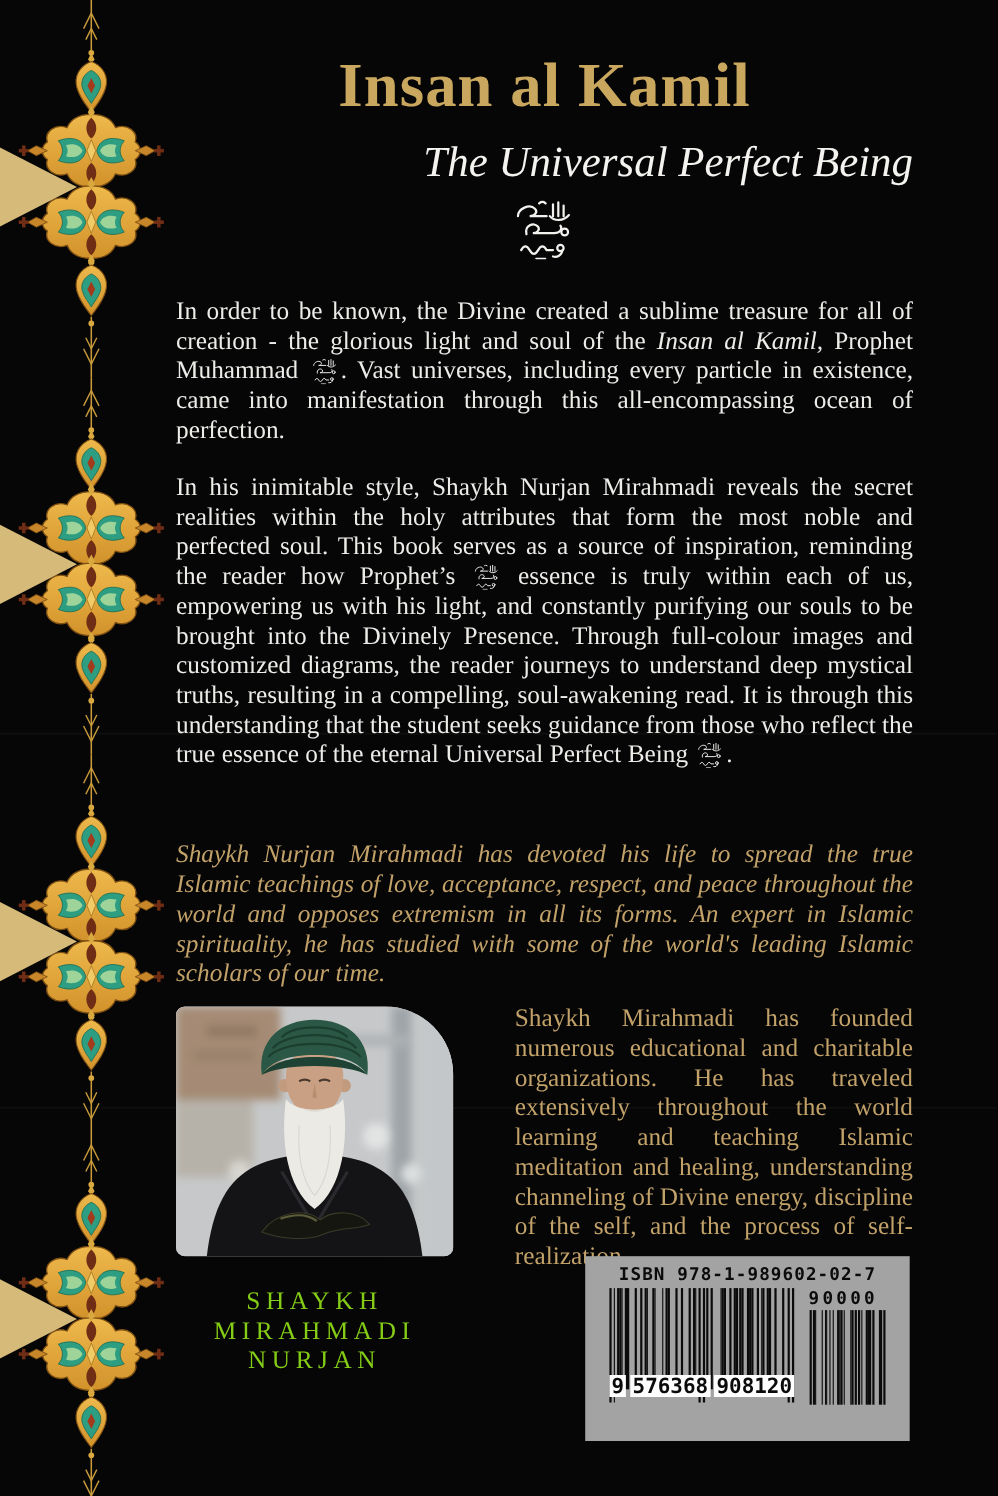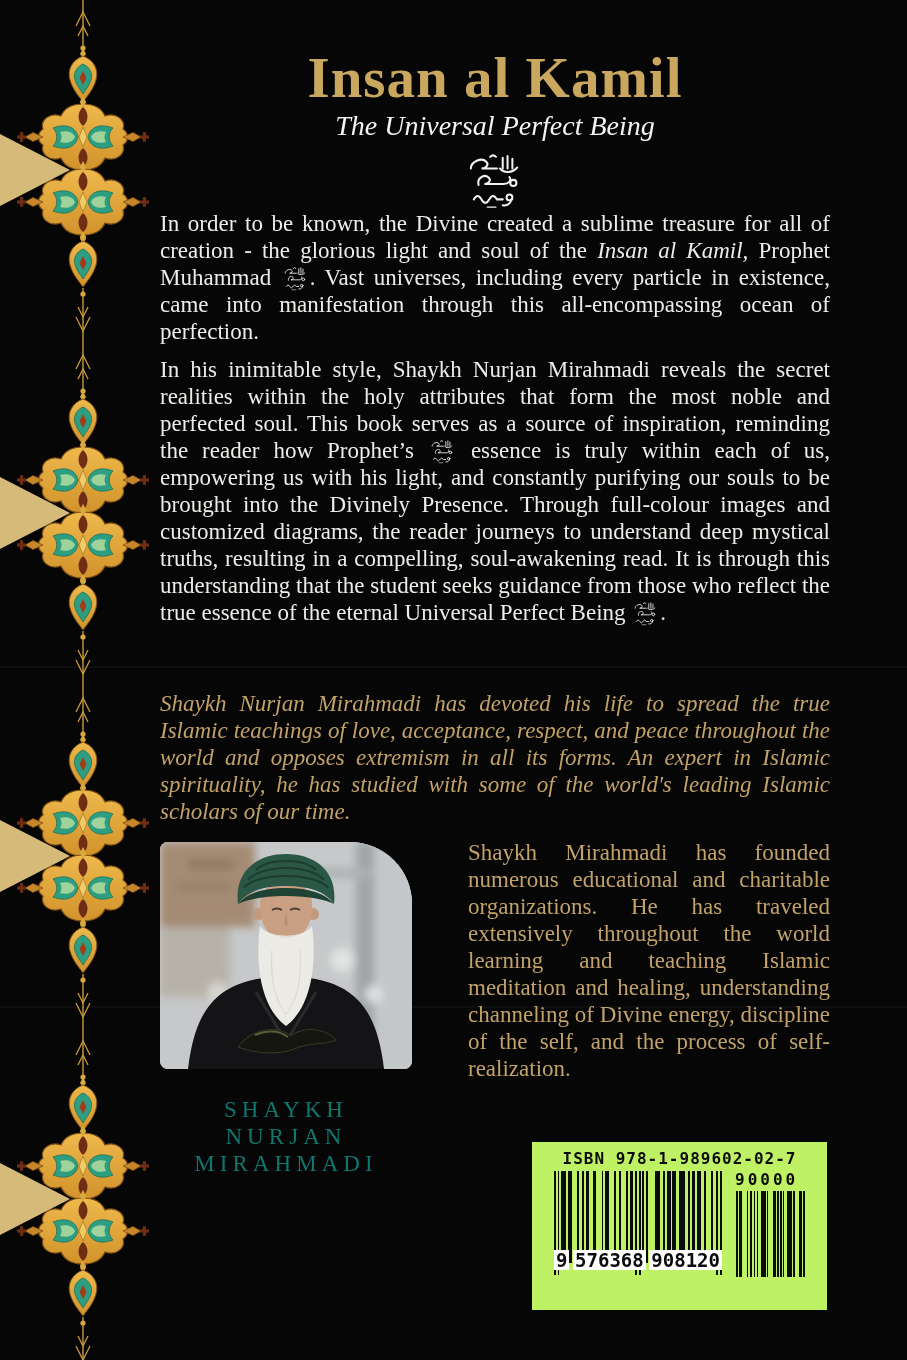--- a/index.html
+++ b/index.html
@@ -3,37 +3,37 @@
 <meta charset="utf-8">
 <style>
   html,body{margin:0;padding:0;background:#060607;}
   .page{position:relative;width:907px;height:1360px;background:#060607;overflow:hidden;
         font-family:"Liberation Serif", serif;}
   .ornament{position:absolute;left:0;top:0;}
   .artifact{position:absolute;left:0;width:100%;height:2px;background:rgba(210,210,210,0.045);}
   .content{position:absolute;left:160px;top:0;width:670px;}
   .title{margin:46px 0 0 0;text-align:center;font-size:57px;line-height:1.12;font-weight:bold;
          color:#C9A75E;letter-spacing:1px;}
-  .subtitle{margin-top:0;text-align:center;font-style:italic;font-size:28px;color:#F4F3F0;}
+  .subtitle{margin-top:15px;text-align:right;font-style:italic;font-size:39px;color:#F4F3F0;}
   .sal-large{display:block;margin:12px auto 0 auto;width:62px;height:56px;}
   .sal-inline{display:inline-block;width:27px;height:24px;vertical-align:-6px;margin:0 1px;}
   .para{margin:0;text-align:justify;font-size:23px;line-height:27px;color:#EDECE8;}
   .para .it{font-style:italic;}
-  .p1{}
-  .p2{margin-top:11px;}
+  .p1{margin-top:31px;}
+  .p2{margin-top:25px;}
   .gold{color:#C2A269;}
   .g1{margin-top:64px;font-style:italic;}
   .bio-row{margin-top:17px;display:flex;gap:56px;}
   .photo-col{width:252px;flex:0 0 252px;}
   .photo-frame{width:252px;height:227px;border-radius:8px 62px 8px 8px;overflow:hidden;background:#C6C8C9;}
-  .caption{margin-top:27px;text-align:center;font-size:23px;line-height:27px;color:#0f766e;
+  .caption{margin-top:27px;text-align:center;font-size:23px;line-height:27px;color:#84cc16;
            letter-spacing:0.22em;}
   .caption span{display:block;}
   .bio2{flex:1;margin-top:-3px;}
-  .barcode-box{position:absolute;left:532px;top:1142px;width:295px;height:168px;background:#bef264;
+  .barcode-box{position:absolute;left:532px;top:1142px;width:295px;height:168px;background:#a3a3a3;
                box-sizing:border-box;padding:7px 10px 0 10px;font-family:"DejaVu Sans Mono", monospace;}
   .isbn-line{font-size:16px;font-weight:bold;color:#0B0B0B;text-align:center;letter-spacing:1px;white-space:nowrap;}
   .bars-row{display:flex;margin-top:3px;padding-left:12px;gap:13px;}
   .main-bc{width:168px;}
   .addon-bc{width:70px;}
   .bars{display:flex;align-items:flex-start;overflow:visible;}
   .bars-main{height:92px;}
   .bars i{flex:1 0 0;display:block;height:100%;}
   .bars i.b{background:#0B0B0B;}
   .bars-main i.g{height:113%;}
@@ -182,22 +182,22 @@
             <path d="M114,92 C120,97 132,97 138,92 C132,95 120,95 114,92 Z" fill="#DDDAD2"></path>
             <path d="M78,62 C74,30 96,12 126,12 C156,12 178,30 174,62 C166,50 150,44 126,44 C102,44 86,50 78,62 Z" fill="#2B5846"></path>
             <path d="M84,46 C96,30 156,30 168,46 M88,38 C102,22 150,22 164,38 M96,28 C108,16 144,16 156,28" stroke="#1C3E2F" stroke-width="2" fill="none"></path>
             <path d="M78,62 C86,52 102,46 126,46 C150,46 166,52 174,62 C166,58 150,54 126,54 C102,54 86,58 78,62 Z" fill="#1E4233"></path>
             <path d="M78,205 C92,186 118,183 131,194 C143,184 166,186 176,198 C166,203 150,200 134,207 C120,213 96,212 78,205 Z" fill="#15160F" stroke="#3A3B28" stroke-width="1"></path>
             <path d="M95,193 C108,188 120,189 128,195" stroke="#5A5C3A" stroke-width="2" fill="none"></path>
           </svg>
         </div>
         <div class="caption">
           <span>SHAYKH</span>
+          <span>MIRAHMADI</span>
           <span>NURJAN</span>
-          <span>MIRAHMADI</span>
         </div>
       </div>
       <p class="para gold bio2">Shaykh Mirahmadi has founded numerous educational and charitable organizations. He has traveled extensively throughout the world learning and teaching Islamic meditation and healing, understanding channeling of Divine energy, discipline of the self, and the process of self-realization.</p>
     </div>
   </div>
 
   <div class="barcode-box">
     <div class="isbn-line">ISBN 978-1-989602-02-7</div>
     <div class="bars-row">
       <div class="main-bc">

